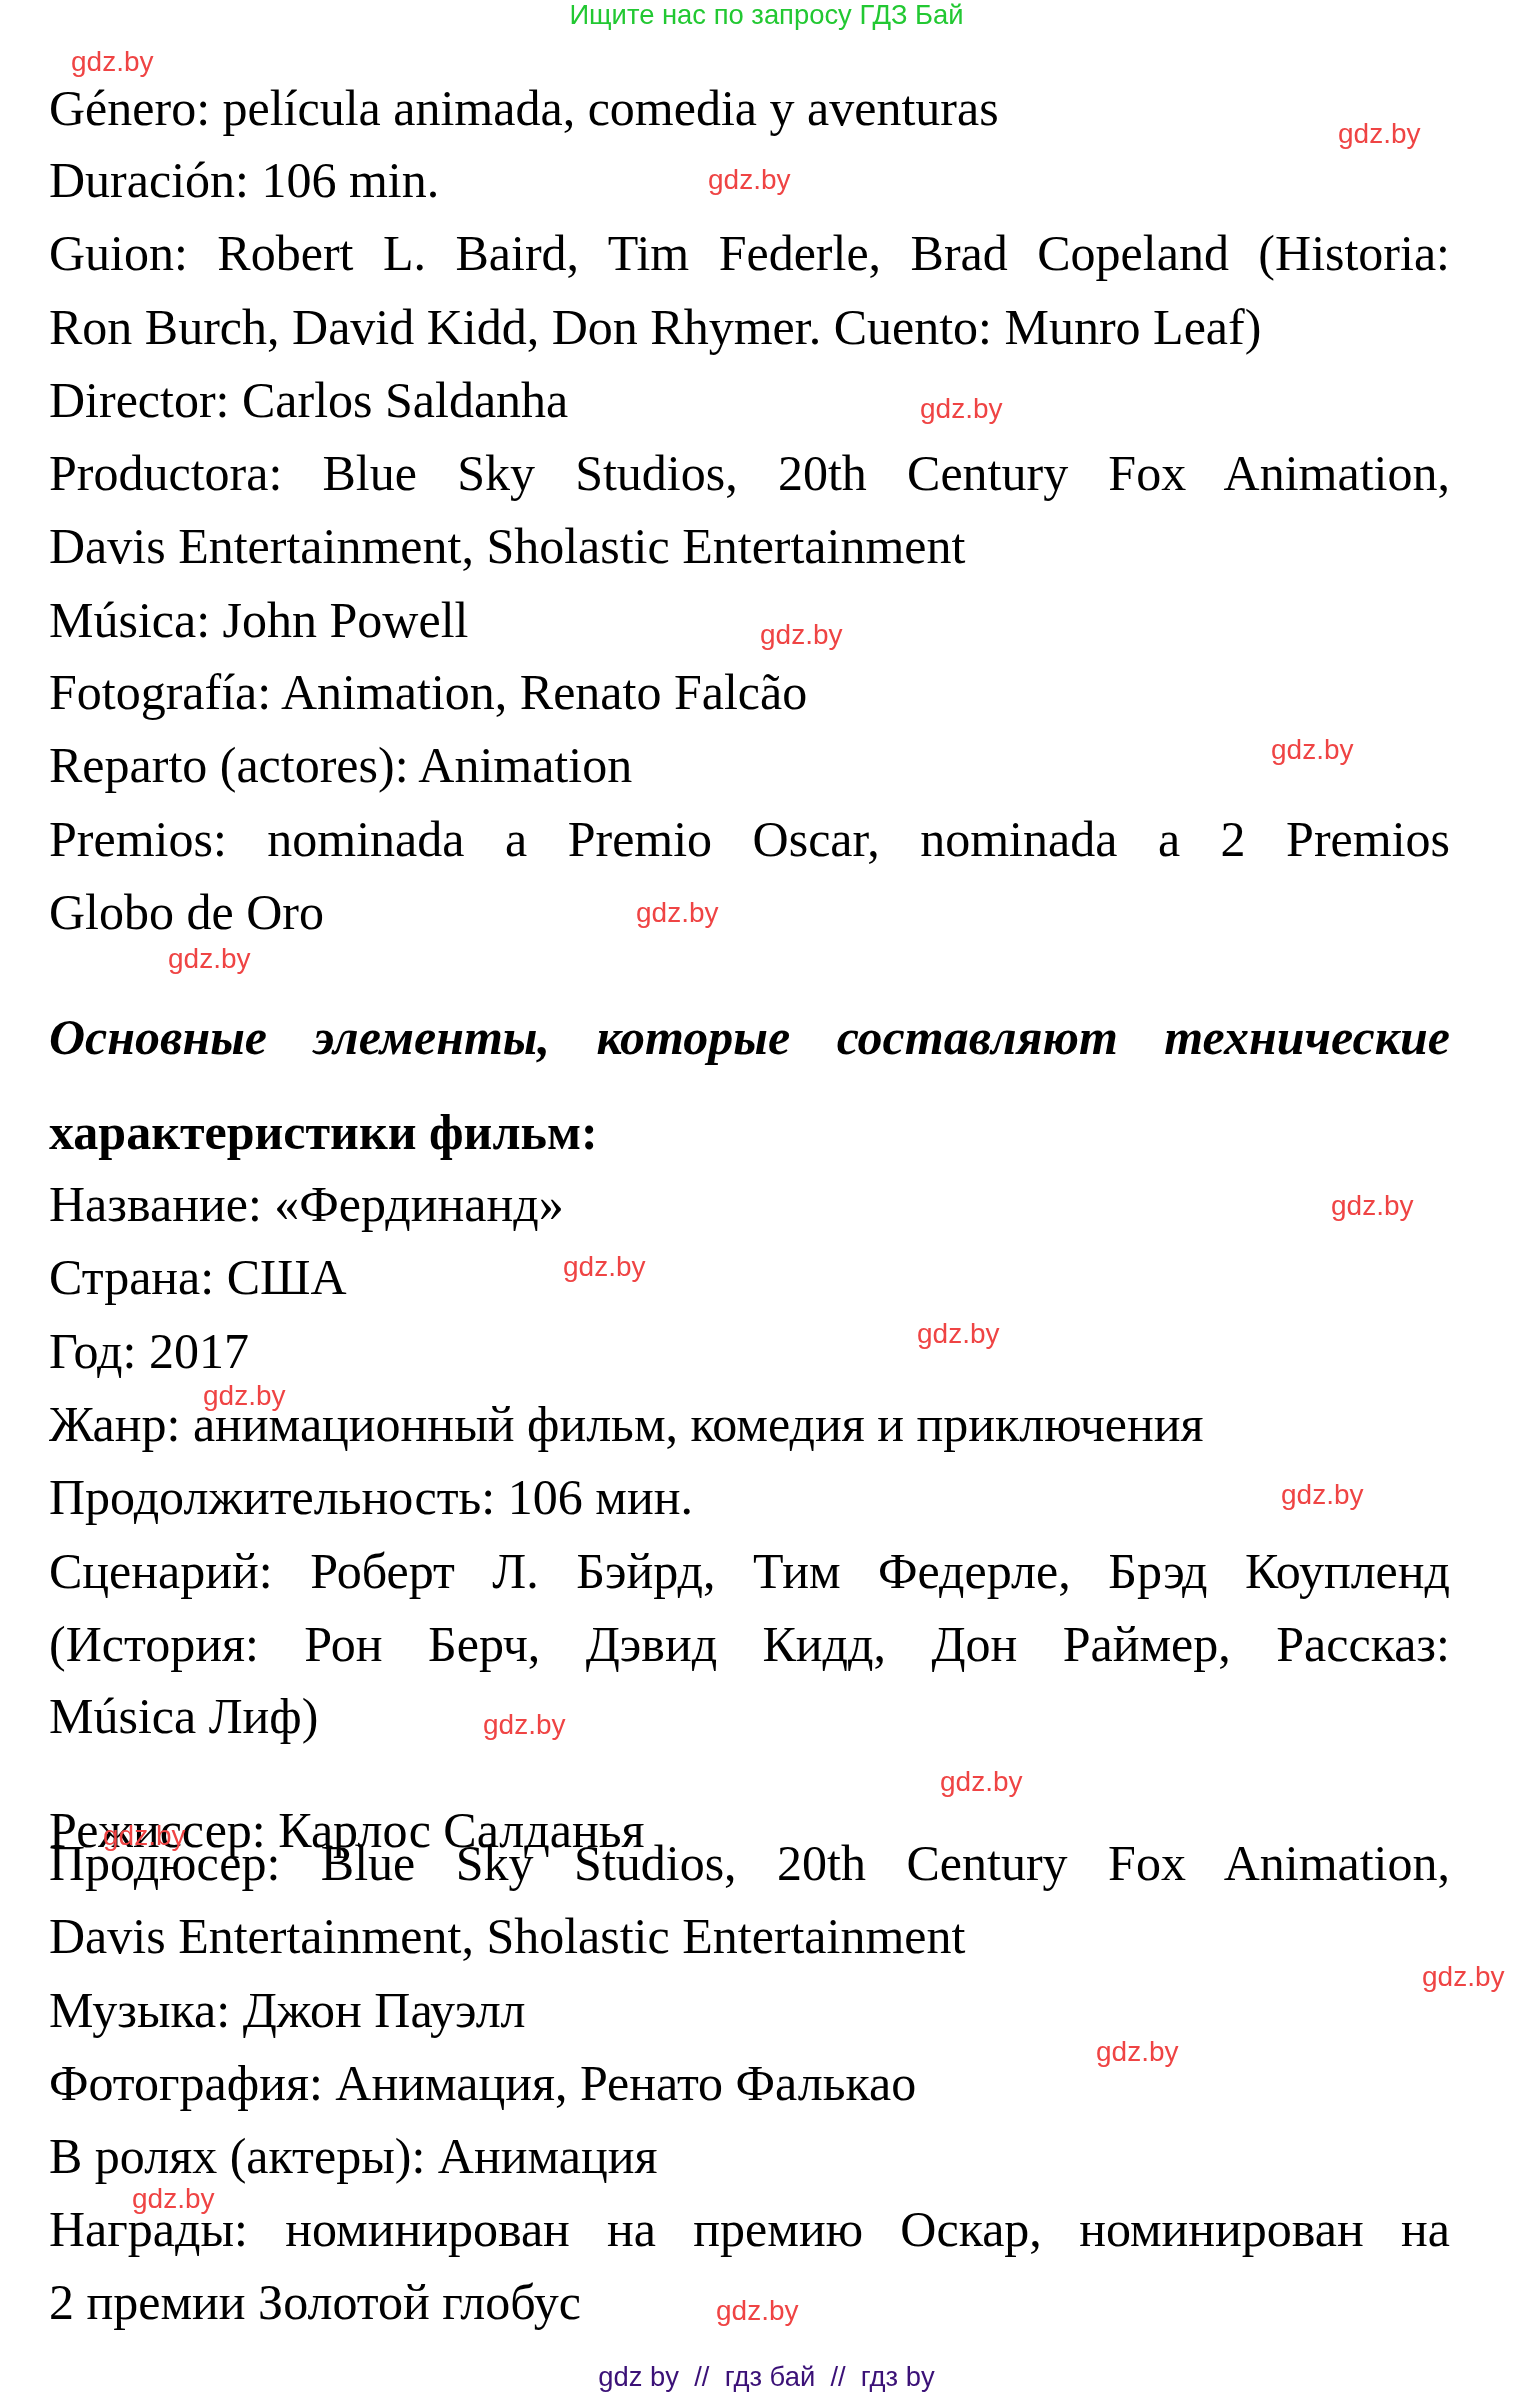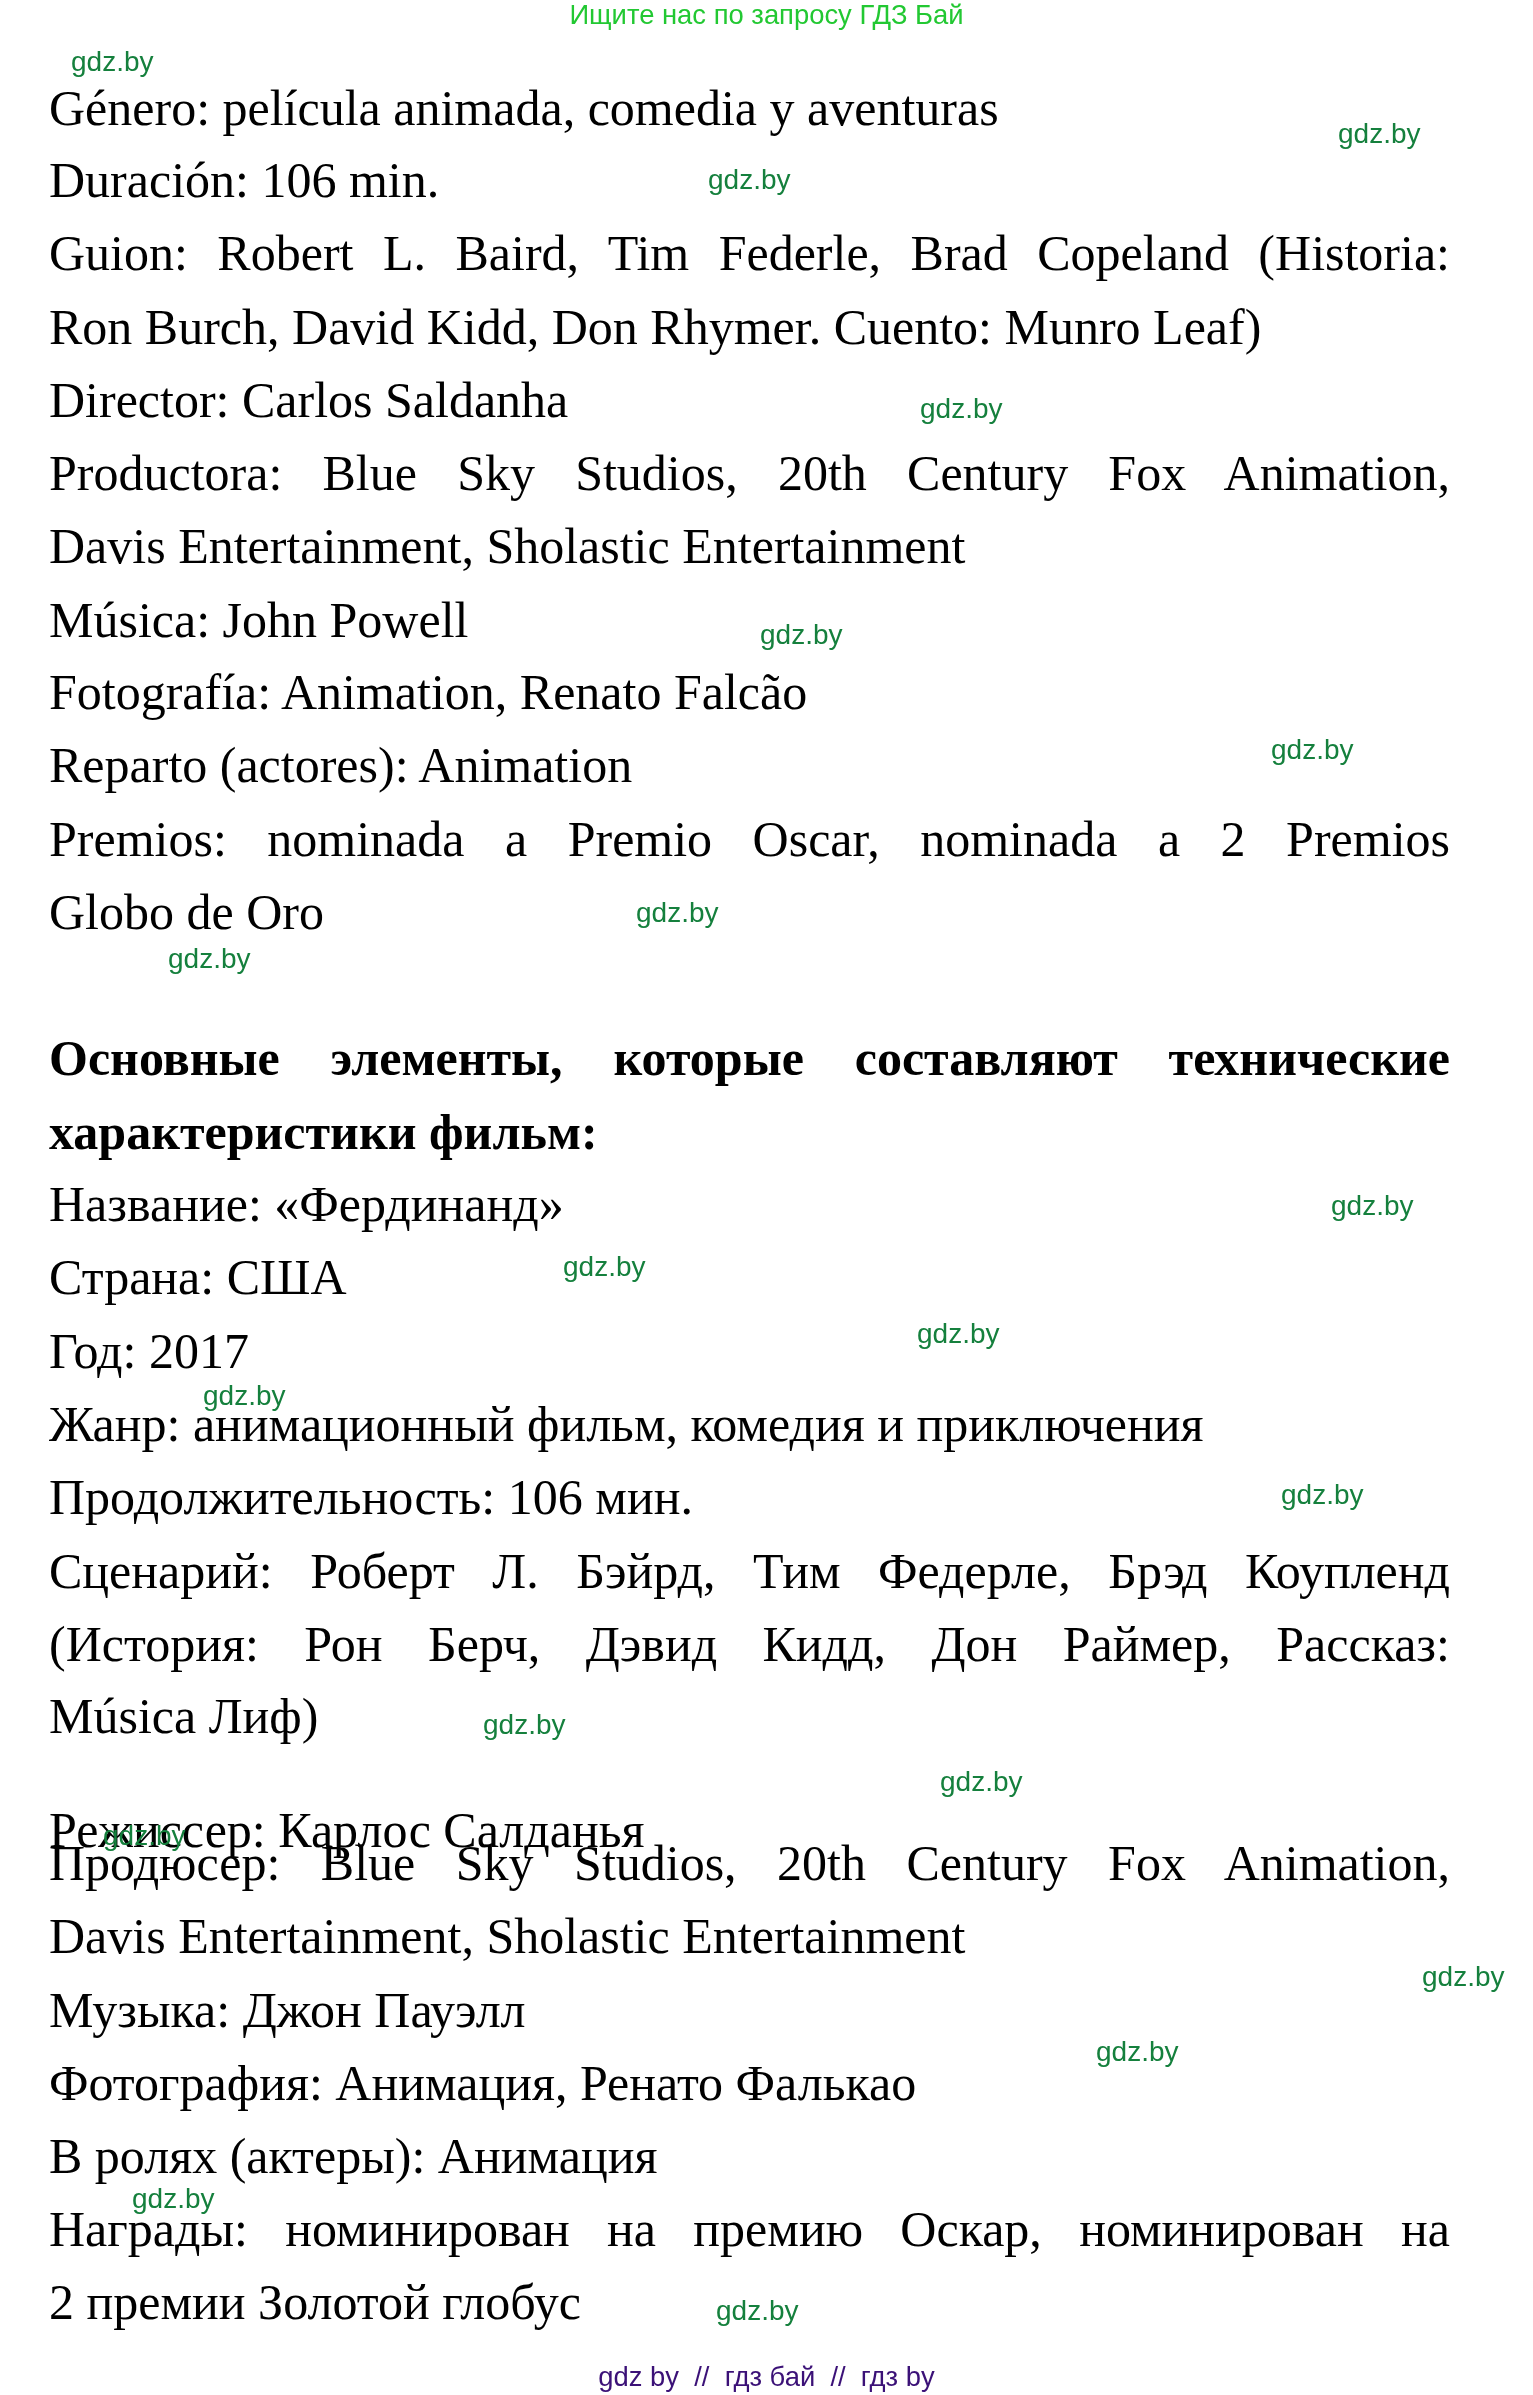--- a/index.html
+++ b/index.html
@@ -52,21 +52,21 @@
       white-space: normal;
     }
     .line.bold {
       font-weight: bold;
     }
     .wm {
       position: absolute;
       font-family: "Liberation Sans", sans-serif;
       font-size: 28px;
       line-height: 32px;
-      color: #15803d;
+      color: #ef4444;
       white-space: nowrap;
       text-align: center;
     }
   </style>
 </head>
 <body>
 
 <div class="top-banner">Ищите нас по запросу ГДЗ Бай</div>
 
 <div class="line" style="top:78px;">Género: película animada, comedia y aventuras</div>
@@ -75,21 +75,21 @@
 <div class="line" style="top:297px;">Ron Burch, David Kidd, Don Rhymer. Cuento: Munro Leaf)</div>
 <div class="line" style="top:370px;">Director: Carlos Saldanha</div>
 <div class="line justified" style="top:443px;">Productora: Blue Sky Studios, 20th Century Fox Animation,</div>
 <div class="line" style="top:516px;">Davis Entertainment, Sholastic Entertainment</div>
 <div class="line" style="top:590px;">Música: John Powell</div>
 <div class="line" style="top:662px;">Fotografía: Animation, Renato Falcão</div>
 <div class="line" style="top:735px;">Reparto (actores): Animation</div>
 <div class="line justified" style="top:809px;">Premios: nominada a Premio Oscar, nominada a 2  Premios</div>
 <div class="line" style="top:882px;">Globo de Oro</div>
 
-<div class="line bold justified" style="top:1028px;">Основные элементы, которые составляют технические</div>
+<div class="line bold justified" style="top:1007px;font-style:italic;">Основные элементы, которые составляют технические</div>
 <div class="line bold" style="top:1102px;">характеристики фильм:</div>
 
 <div class="line" style="top:1174px;">Название: «Фердинанд»</div>
 <div class="line" style="top:1247px;text-align:right;">Страна: США</div>
 <div class="line" style="top:1321px;">Год: 2017</div>
 <div class="line" style="top:1394px;">Жанр: анимационный фильм, комедия и приключения</div>
 <div class="line" style="top:1467px;">Продолжительность: 106 мин.</div>
 <div class="line justified" style="top:1541px;">Сценарий: Роберт Л. Бэйрд, Тим Федерле, Брэд Коупленд</div>
 <div class="line justified" style="top:1614px;">(История: Рон Берч, Дэвид Кидд, Дон Раймер, Рассказ:</div>
 <div class="line" style="top:1686px;">Música Лиф)</div>

